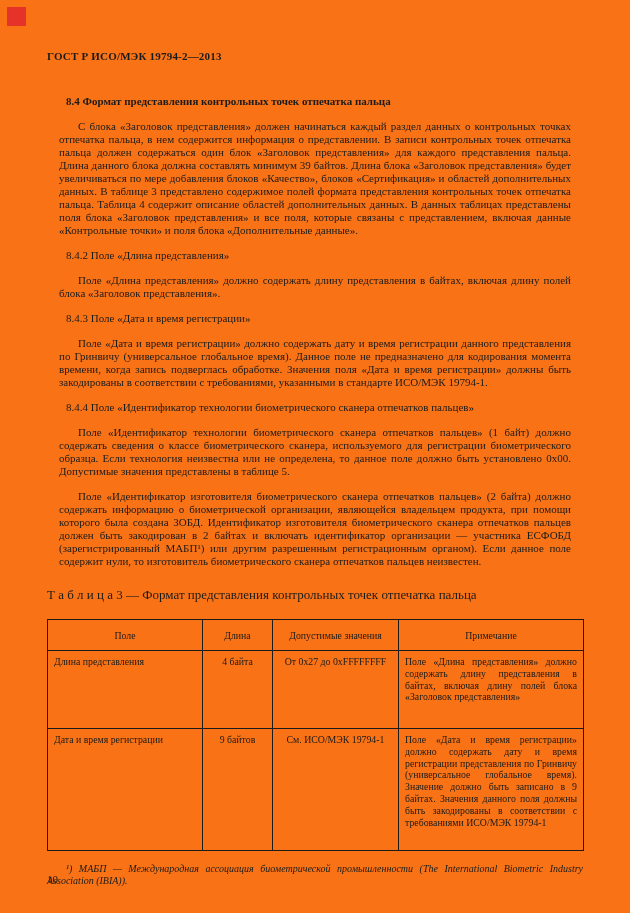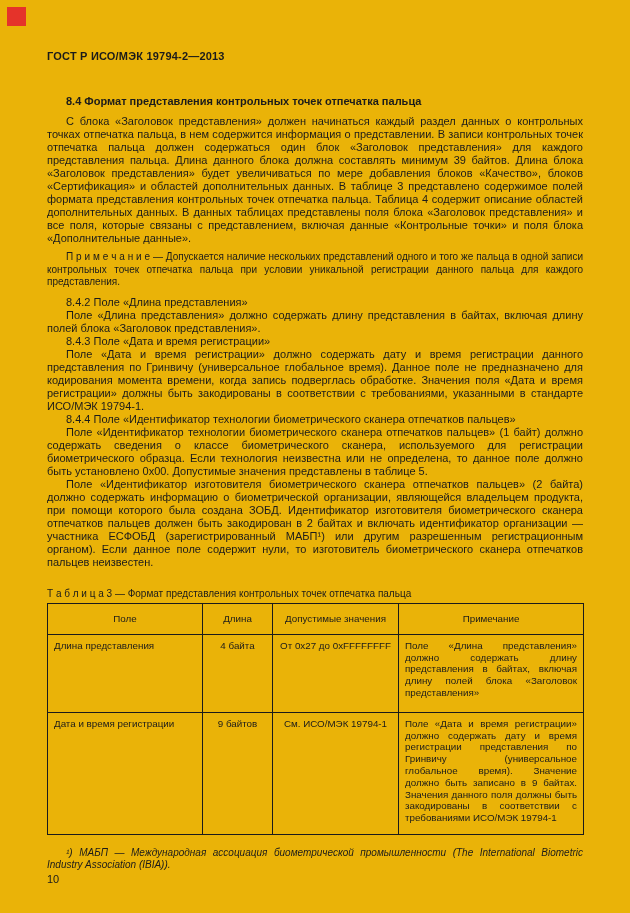--- a/index.html
+++ b/index.html
@@ -4,23 +4,24 @@
 <style>
   html, body { margin: 0; padding: 0; }
   body {
     background: #ffffff;
     font-family: "Liberation Sans", "DejaVu Sans", sans-serif;
   }
   .page {
     position: relative;
     width: 630px;
     height: 913px;
-    background: #eab308;
+    background: #f97316;
     color: #1b1b1b;
     overflow: hidden;
+    font-family: Liberation Serif, serif;
   }
   .corner-square {
     position: absolute;
     top: 7px; left: 7px;
     width: 19px; height: 19px;
     background: #e5332a;
   }
   .doc-header {
     position: absolute;
     top: 50px; left: 47px;
@@ -44,32 +45,32 @@
     font-size: 11px;
     line-height: 13px;
     text-indent: 19px;
     margin: 0;
   }
   .body-par {
     font-size: 11px;
     line-height: 13px;
     text-align: justify;
     text-indent: 19px;
-    margin: 0;
+    margin: 12px;
   }
   .note-par {
     font-size: 10px;
     line-height: 12.6px;
     text-align: justify;
     text-indent: 19px;
     margin: 6px 0 7px 0;
   }
   .table-caption {
-    font-size: 10px;
-    margin: 19px 0 4px 0;
+    font-size: 13px;
+    margin: 19px 0 16px 0;
   }
   table.data-table {
     border-collapse: collapse;
     width: 100%;
     table-layout: fixed;
   }
   .data-table th, .data-table td {
     border: 1px solid #1b1b1b;
     vertical-align: top;
   }
@@ -114,21 +115,20 @@
   <div class="corner-square" style="background: rgb(229, 51, 42);"></div>
 
   <header class="doc-header">ГОСТ Р ИСО/МЭК 19794-2—2013</header>
 
   <main class="content">
 
     <p class="sec-title">8.4 Формат представления контрольных точек отпечатка пальца</p>
 
     <p class="body-par">С блока «Заголовок представления» должен начинаться каждый раздел данных о контрольных точках отпечатка пальца, в нем содержится информация о представлении. В записи контрольных точек отпечатка пальца должен содержаться один блок «Заголовок представления» для каждого представления пальца. Длина данного блока должна составлять минимум 39 байтов. Длина блока «Заголовок представления» будет увеличиваться по мере добавления блоков «Качество», блоков «Сертификация» и областей дополнительных данных. В таблице 3 представлено содержимое полей формата представления контрольных точек отпечатка пальца. Таблица 4 содержит описание областей дополнительных данных. В данных таблицах представлены поля блока «Заголовок представления» и все поля, которые связаны с представлением, включая данные «Контрольные точки» и поля блока «Дополнительные данные».</p>
 
-    <p class="note-par">П р и м е ч а н и е — Допускается наличие нескольких представлений одного и того же пальца в одной записи контрольных точек отпечатка пальца при условии уникальной регистрации данного пальца для каждого представления.</p>
 
     <p class="sub-title">8.4.2 Поле «Длина представления»</p>
     <p class="body-par">Поле «Длина представления» должно содержать длину представления в байтах, включая длину полей блока «Заголовок представления».</p>
 
     <p class="sub-title">8.4.3 Поле «Дата и время регистрации»</p>
     <p class="body-par">Поле «Дата и время регистрации» должно содержать дату и время регистрации данного представления по Гринвичу (универсальное глобальное время). Данное поле не предназначено для кодирования момента времени, когда запись подверглась обработке. Значения поля «Дата и время регистрации» должны быть закодированы в соответствии с требованиями, указанными в стандарте ИСО/МЭК 19794-1.</p>
 
     <p class="sub-title">8.4.4 Поле «Идентификатор технологии биометрического сканера отпечатков пальцев»</p>
     <p class="body-par">Поле «Идентификатор технологии биометрического сканера отпечатков пальцев» (1 байт) должно содержать сведения о классе биометрического сканера, используемого для регистрации биометрического образца. Если технология неизвестна или не определена, то данное поле должно быть установлено 0x00. Допустимые значения представлены в таблице 5.</p>
 

